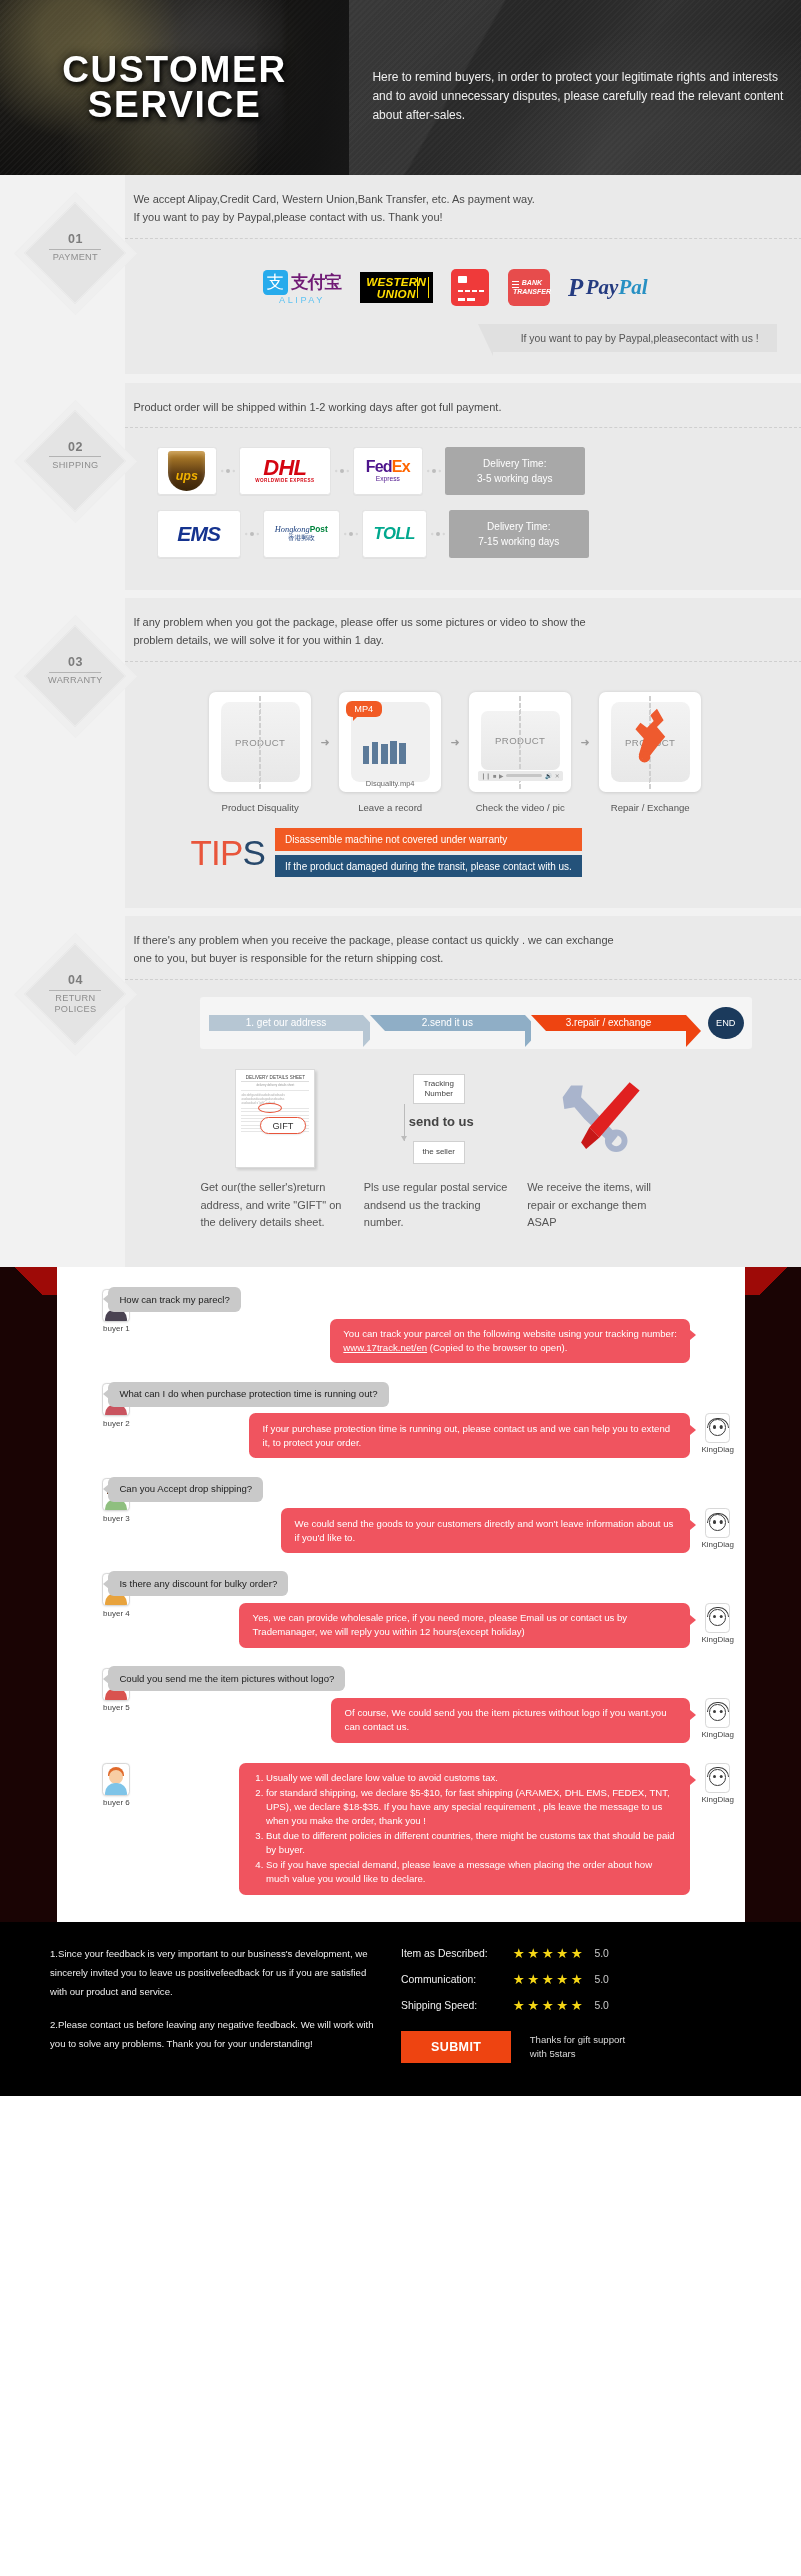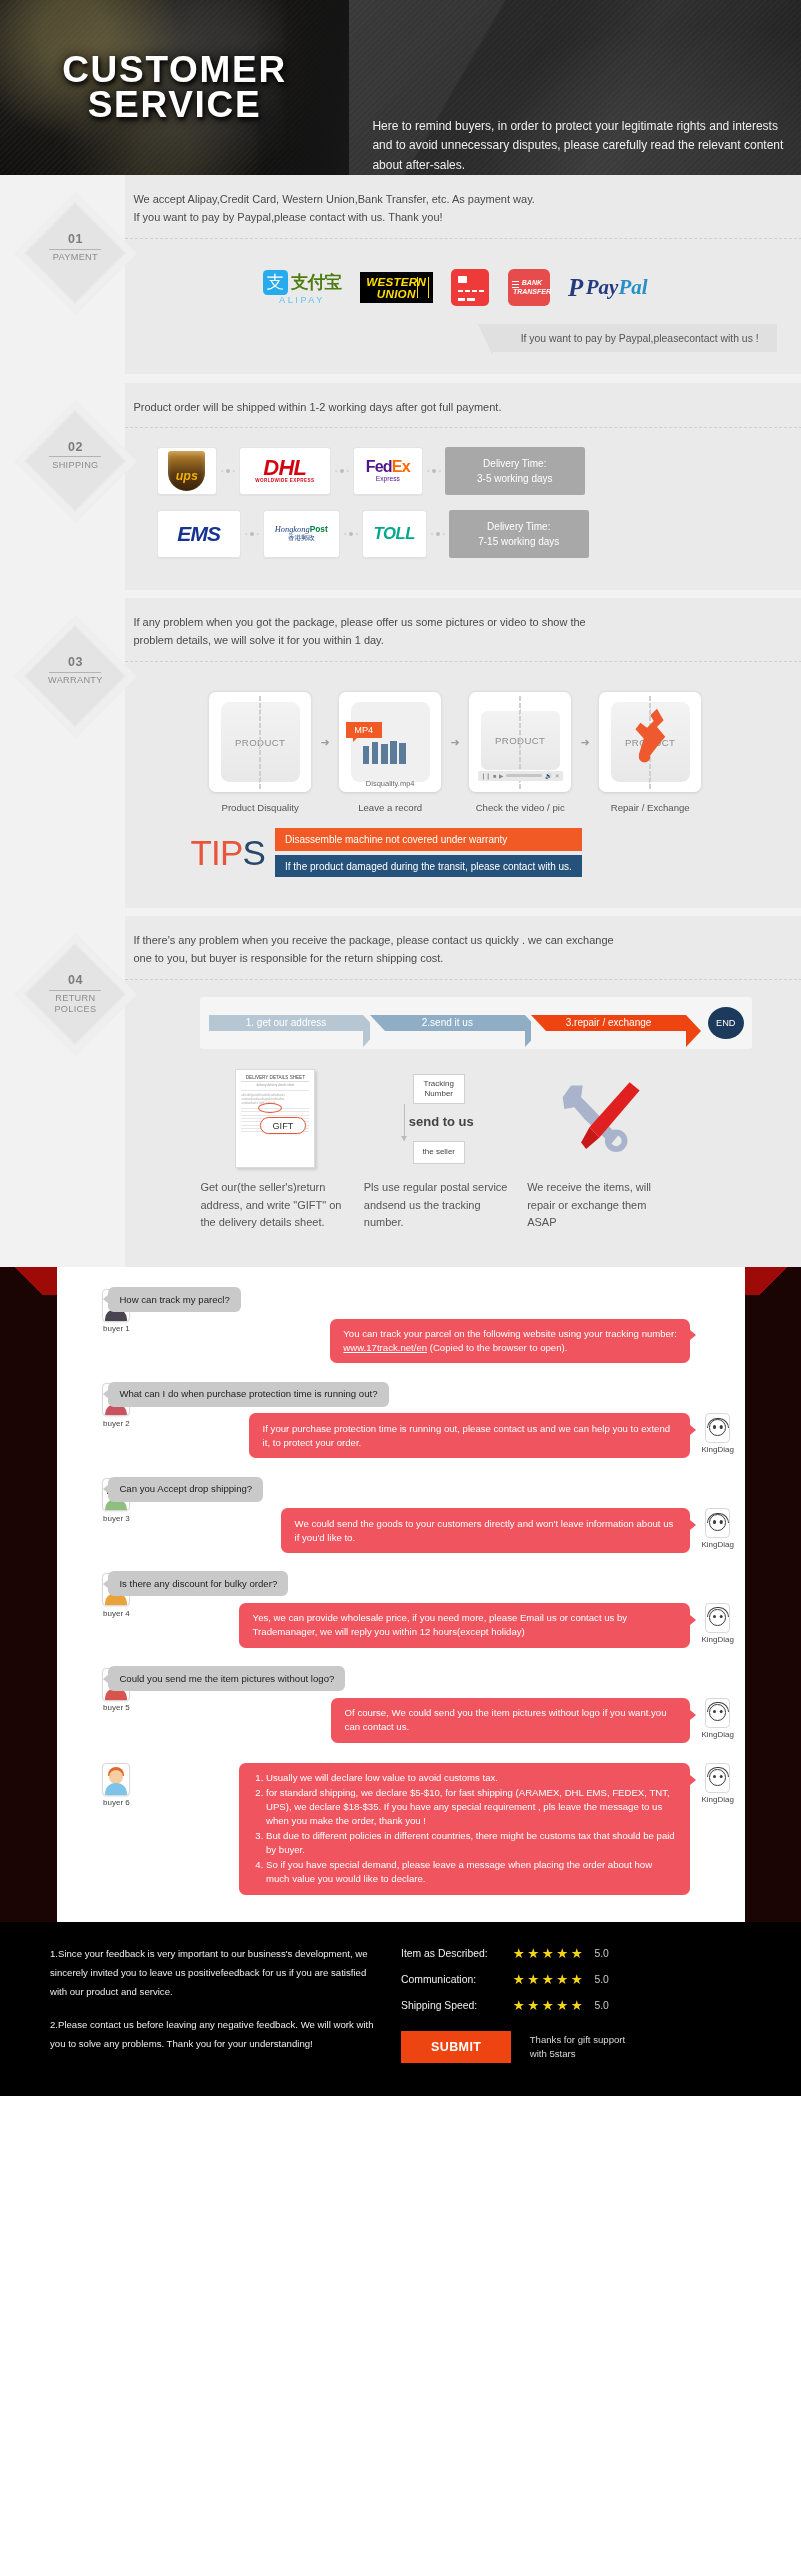--- a/index.html
+++ b/index.html
@@ -61,21 +61,21 @@
   }
   .hero-title .l1 { display: block; letter-spacing: 1.7px; }
   .hero-title .l2 { display: block; letter-spacing: 1.7px; }
   .hero-right {
     flex: 1;
     position: relative;
     background:
       repeating-linear-gradient(135deg, rgba(255,255,255,.022) 0 1.7px, rgba(0,0,0,0) 1.7px 4.2px),
       linear-gradient(115deg, #2e2e2e 0%, #262626 40%, #303030 60%, #1e1e1e 100%);
     display: flex;
-    align-items: flex-end;
+    align-items: center;
     padding: 18.4px 18.4px 0 23.4px;
   }
   .hero-right::before {
     content: "";
     position: absolute; inset: 0;
     background:
       linear-gradient(120deg, rgba(255,255,255,.05) 0 28%, rgba(0,0,0,0) 28.5% 100%),
       radial-gradient(ellipse at 80% 100%, rgba(110,110,110,.20) 0 22%, rgba(0,0,0,0) 60%);
   }
   .hero-desc {
@@ -174,21 +174,21 @@
   .alipay-top { display: flex; align-items: center; gap: 3.3px; }
   .alipay-mark {
     width: 25px; height: 25px; border-radius: 4.2px;
     background: #27ABEC; position: relative;
   }
   .alipay-mark::before {
     content: "支"; position: absolute; inset: 0;
     color: #fff; font-size: 17.5px; line-height: 25px; text-align: center;
     font-family: "DejaVu Sans", sans-serif;
   }
-  .alipay-cn { color: #4d7c0f; font-size: 17.5px; font-weight: bold; font-family: "DejaVu Sans", sans-serif; letter-spacing: -0.8px; }
+  .alipay-cn { color: #701a75; font-size: 17.5px; font-weight: bold; font-family: "DejaVu Sans", sans-serif; letter-spacing: -0.8px; }
   .alipay-en { color: #5ec3f2; font-size: 9.2px; letter-spacing: 2.5px; margin-top: 0.8px; }
   .wu {
     background: #000; padding: 4.2px 6.7px; display: flex; flex-direction: column;
     align-items: center; position: relative;
   }
   .wu-t { color: #FFDD00; font-weight: bold; font-style: italic; font-size: 11.7px; line-height: 11.7px; letter-spacing: 0.2px; }
   .wu::after {
     content: ""; position: absolute; right: 4.2px; top: 5px; bottom: 5px; width: 9.2px;
     border-left: 1.7px solid #FFDD00; border-right: 1.7px solid #FFDD00;
   }
@@ -272,21 +272,21 @@
     background: linear-gradient(#f3f3f3, #e8e8e8);
     border-radius: 8.4px; display: flex; align-items: center; justify-content: center;
     color: #8d8d8d; font-size: 9.6px; letter-spacing: 0.4px;
   }
   .crack {
     position: absolute; left: 50%; top: 3.3px; bottom: 3.3px; width: 1.7px; margin-left: -0.8px;
     background: repeating-linear-gradient(170deg, #cfcfcf 0 5px, transparent 5px 6.7px);
   }
   .mp4-tag {
     position: absolute; left: 6.7px; top: 8.4px; background: #F15A24; color: #fff;
-    font-size: 9.2px; padding: 3.3px 8.4px; border-radius: 0; z-index: 3; margin-top: 21px;
+    font-size: 9.2px; padding: 3.3px 8.4px; border-radius: 6px; z-index: 3;
   }
   .mp4-tag::after {
     content: ""; position: absolute; left: 6.7px; bottom: -4.2px;
     border-top: 5px solid #F15A24; border-right: 5.8px solid transparent;
   }
   .film-bars { position: absolute; left: 23.4px; bottom: 28px; display: flex; align-items: flex-end; gap: 2.5px; }
   .film-bars i { width: 6.7px; background: #5C7A99; display: block; }
   .war-cap { position: absolute; left: 0; right: 0; bottom: 4.2px; text-align: center; font-size: 7.5px; color: #666; }
   .vid-player {
     position: absolute; left: 8.4px; right: 8.4px; bottom: 11.7px; height: 10px;

